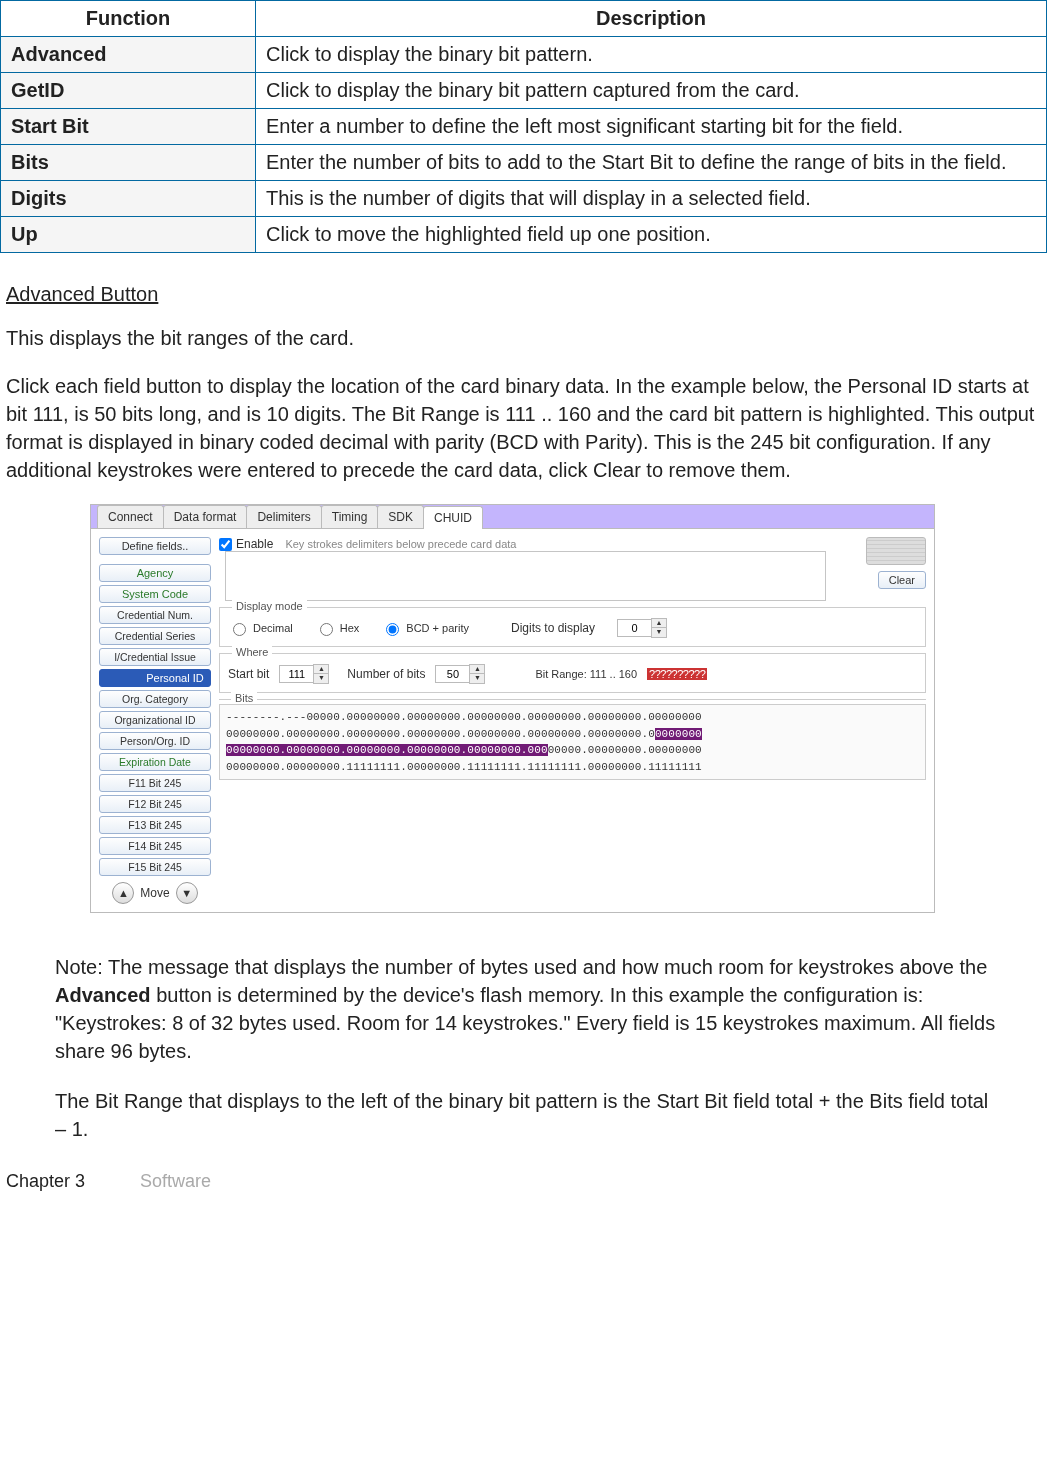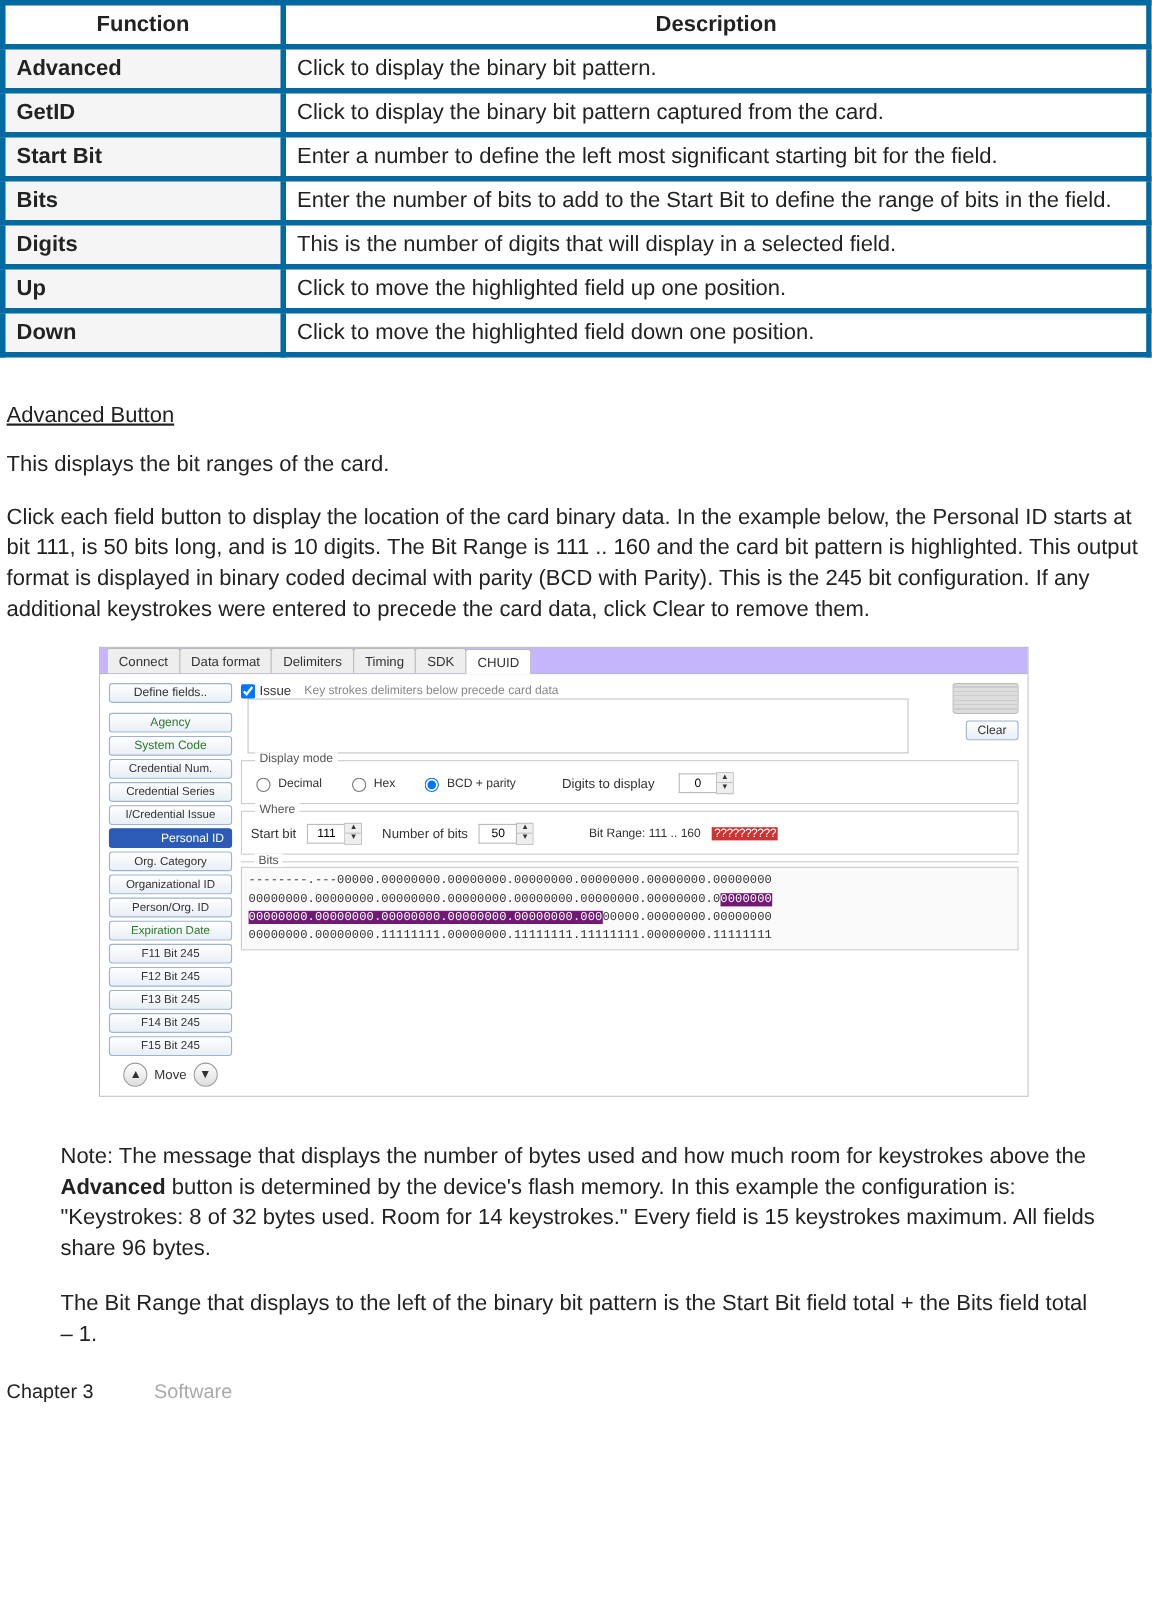--- a/index.html
+++ b/index.html
@@ -12,36 +12,36 @@
     width: 1047px;
     background: #fff;
   }
   
   table.main {
     width: 100%;
     border-collapse: collapse;
     font-size: 20px;
   }
   table.main th, table.main td {
-    border: 5px solid #0369a1;
+    border: 1px solid #0369a1;
     padding: 6px 10px;
     text-align: left;
     vertical-align: top;
   }
   table.main th {
     text-align: center;
     font-weight: 900;
   }
   table.main td.fn {
     background: #f5f5f5;
     font-weight: 900;
     width: 255px;
   }
   
-  .prose { padding: 0 6px; margin-top: 42px; }
+  .prose { padding: 0 6px; margin-top: 30px; }
   .prose h3 {
     font-size: 20px;
     font-weight: 400;
     text-decoration: underline;
     margin: 0 0 18px 0;
   }
   .prose p { margin: 0 0 20px 0; line-height: 1.4; }
   
   .shot-wrap { margin: 20px 0 40px 90px; }
   .shot {
@@ -236,24 +236,20 @@
         <td class="fn">Bits</td>
         <td>Enter the number of bits to add to the Start Bit to define the range of bits in the field.</td>
       </tr>
     <tr>
         <td class="fn">Digits</td>
         <td>This is the number of digits that will display in a selected field.</td>
       </tr>
     <tr>
         <td class="fn">Up</td>
         <td>Click to move the highlighted field up one position.</td>
-      </tr>
-    <tr>
-        <td class="fn">Down</td>
-        <td>Click to move the highlighted field down one position.</td>
       </tr>
   </tbody>
 </table>
 
 <div class="prose">
   <h3>Advanced Button</h3>
   <p>This displays the bit ranges of the card.</p>
   <p>Click each field button to display the location of the card binary data. In the example below, the Personal ID starts at bit 111, is 50 bits long, and is 10 digits. The Bit Range is 111 .. 160 and the card bit pattern is highlighted. This output format is displayed in binary coded decimal with parity (BCD with Parity). This is the 245 bit configuration. If any additional keystrokes were entered to precede the card data, click Clear to remove them.</p>
 </div>
 
@@ -295,21 +291,21 @@
         <div class="arrow-btn">▼</div>
       </div>
     </div>
 
     <div class="rightcol">
       <div class="row1">
         <div style="flex:1">
           <div style="display:flex;align-items:center;">
             <label class="chk">
               <input type="checkbox" checked="" style="">
-                  <span>Issue</span>
+                  <span>Enable</span>
             </label>
             <span class="faint">Key strokes delimiters below precede card data</span>
           </div>
           <div class="keystroke-box"></div>
         </div>
         <div class="kb-right">
           <div class="kbd-icon"></div>
           <div class="btn">Clear</div>
         </div>
       </div>

